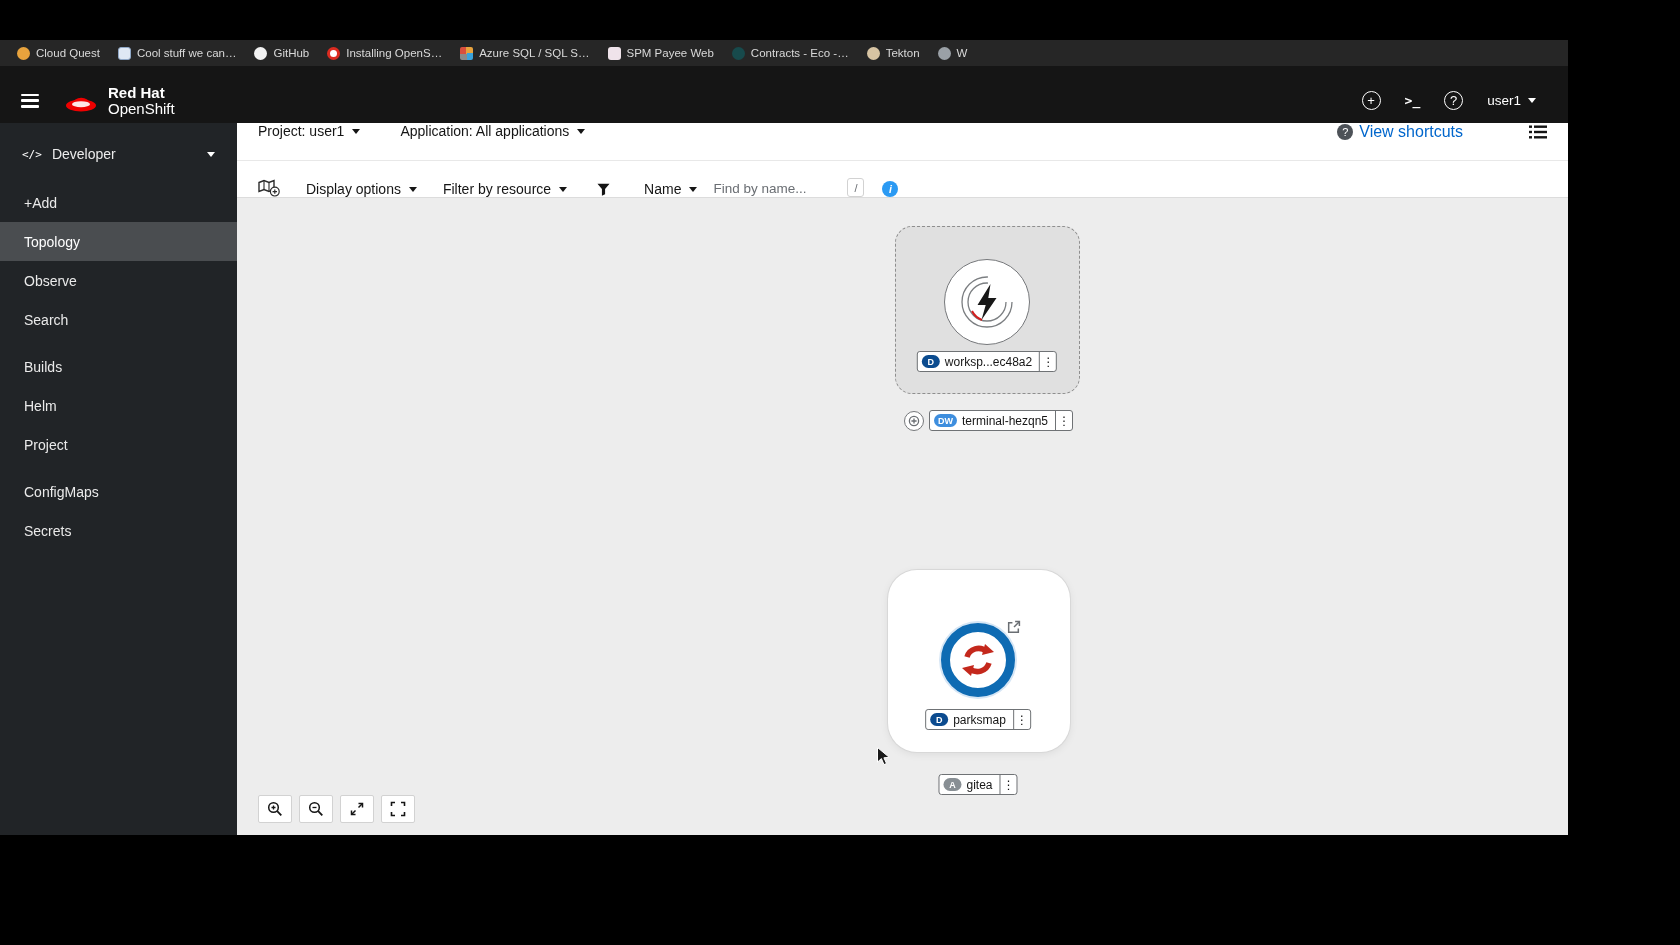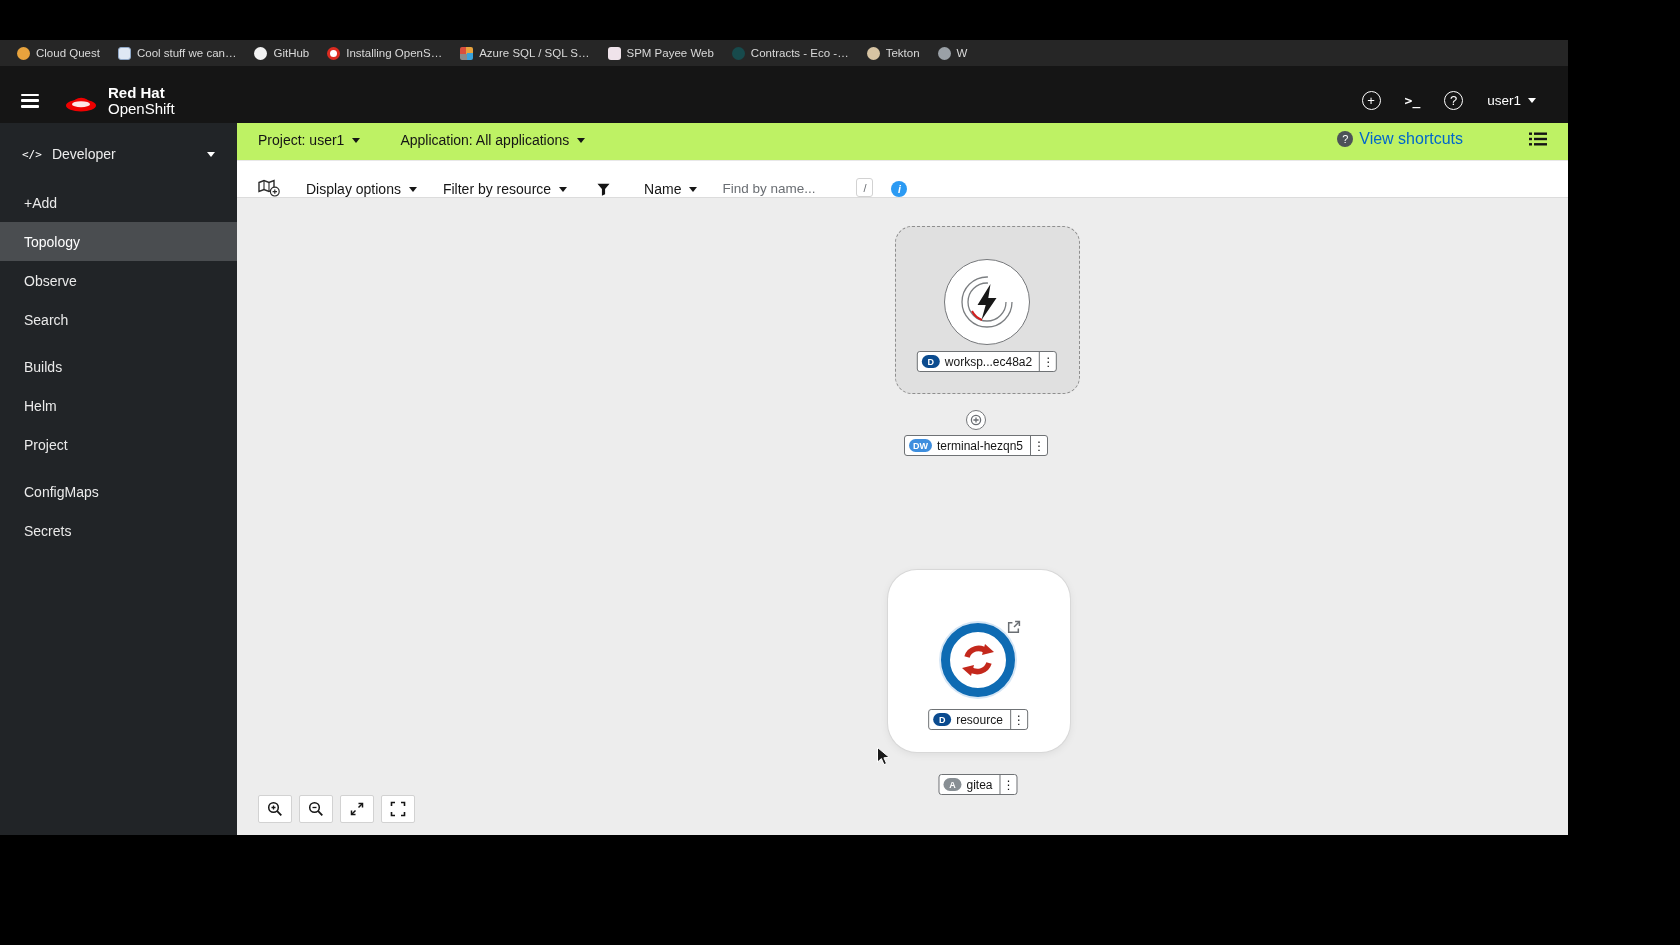--- a/index.html
+++ b/index.html
@@ -61,40 +61,40 @@
   .nav-item { height:39px; display:flex; align-items:center; padding-left:24px;
               font-size:14px; color:#eaeaea; cursor:pointer; }
   .nav-item.active { background:#4a4d50; color:#fff; }
   .nav-gap { height:8px; }
 
   
   .main { position:absolute; left:237px; top:123px; width:1331px; height:712px;
           background:#ededed; overflow:hidden; }
 
   .context-bar {
-    position:absolute; left:0; top:0; width:100%; height:38px; background:#bef264;
-    border-bottom:1px solid #e8e8e8; display:flex; align-items:flex-end; padding:12px 21px;
+    position:absolute; left:0; top:0; width:100%; height:38px; background:#ffffff;
+    border-bottom:1px solid #e8e8e8; display:flex; align-items:flex-start; padding:0 21px;
   }
   .dd { display:flex; align-items:center; gap:8px; font-size:14px; color:#151515; cursor:pointer; }
   .app-dd { margin-left:40px; }
   .cb-right { margin-left:auto; display:flex; align-items:center; }
   .shortcuts { display:flex; align-items:center; gap:6px; cursor:pointer; }
   .q-badge { width:16px; height:16px; border-radius:50%; background:#4d5258; color:#fff;
              font-size:11px; display:flex; align-items:center; justify-content:center; }
   .shortcuts-text { color:#0066cc; font-size:16px; }
   .listview-btn { margin-left:66px; cursor:pointer; display:flex; align-items:center; }
 
   .toolbar {
     position:absolute; left:0; top:38px; width:100%; height:37px; background:#fff;
     border-bottom:1px solid #dcdcdc; display:flex; align-items:flex-end; padding:0 21px;
   }
   .tool-icon { display:flex; align-items:center; cursor:pointer; }
   .toolbar .dd { margin-left:26px; }
   .name-group { display:flex; align-items:center; gap:8px; margin-left:30px; }
-  .find-input { margin-left:23px; width:132px; border:none; outline:none; background:transparent;
+  .find-input { margin-left:14px; width:132px; border:none; outline:none; background:transparent;
                 font-size:13.5px; color:#404040; font-family:"Liberation Sans", sans-serif; }
   .find-input::placeholder { color:#6a6e73; }
   .slash-hint { width:17px; height:19px; border:1px solid #d2d2d2; border-radius:3px;
                 display:flex; align-items:center; justify-content:center;
                 font-size:11px; color:#6a6e73; margin-left:4px; }
   .info-badge { width:16px; height:16px; border-radius:50%; background:#2b9af3; color:#fff;
                 font-size:10.5px; font-weight:bold; font-style:italic;
                 display:flex; align-items:center; justify-content:center; margin-left:18px; cursor:pointer; }
 
   
@@ -117,21 +117,21 @@
   .badge { display:inline-flex; align-items:center; justify-content:center; min-width:18px;
            height:13px; border-radius:7px; color:#fff; font-size:9px; font-weight:bold; padding:0 4px; }
   .badge-navy { background:#0b4b8f; }
   .badge-blue { background:#3e8ede; }
   .badge-gray { background:#888f94; }
   .kebab { display:flex; align-items:center; justify-content:center; width:17px;
            border-left:1px solid #6f7275; font-size:12px; color:#151515; cursor:pointer; }
 
   .ws-label { left:750px; top:228px; transform:translateX(-50%); }
 
-  .terminal-row { position:absolute; left:667px; top:287px; display:flex; align-items:center; gap:5px;flex-direction:column; }
+  .terminal-row { position:absolute; left:667px; top:287px; display:flex; align-items:center; gap:5px; }
   .decorator { width:20px; height:20px; border-radius:50%; background:#fff; border:1px solid #76787b;
                display:flex; align-items:center; justify-content:center; cursor:pointer; }
   .terminal-label { position:static; }
 
   .pm-node {
     position:absolute; left:651px; top:447px; width:182px; height:182px; background:#fff;
     border-radius:29px; box-shadow:0 0 0 1px #d8d8d8, 0 2px 8px rgba(0,0,0,0.08); cursor:pointer;
   }
   .pm-icon {
     position:absolute; left:704px; top:500px; width:74px; height:74px; border-radius:50%;
@@ -375,21 +375,21 @@
         <path d="M30 22 A 12 12 0 0 1 10.5 27.5"></path>
       </g>
       <polygon points="26,3 35,11 23,14" fill="#c4281c"></polygon>
       <polygon points="12,35 3,27 15,24" fill="#c4281c"></polygon>
     </svg>
   </div>
 
   <div class="node-label pm-label">
     <span class="lab-body">
       <span class="badge badge-navy">D</span>
-      <span>resource</span>
+      <span>parksmap</span>
     </span>
     <span class="kebab">⋮</span>
   </div>
 
   <div class="node-label gitea-label">
     <span class="lab-body">
       <span class="badge badge-gray">A</span>
       <span>gitea</span>
     </span>
     <span class="kebab">⋮</span>

